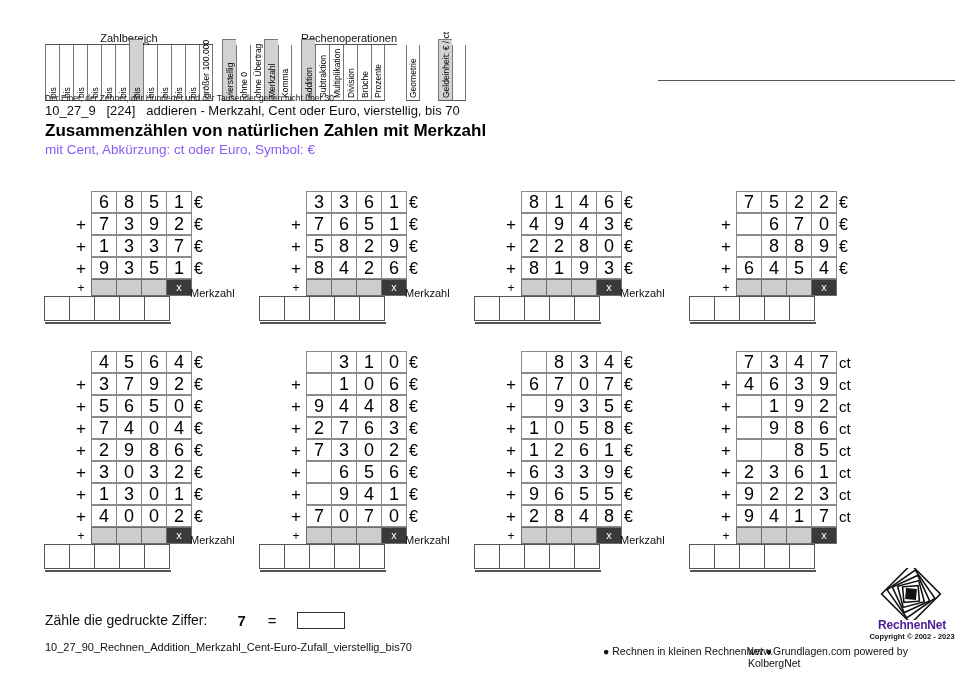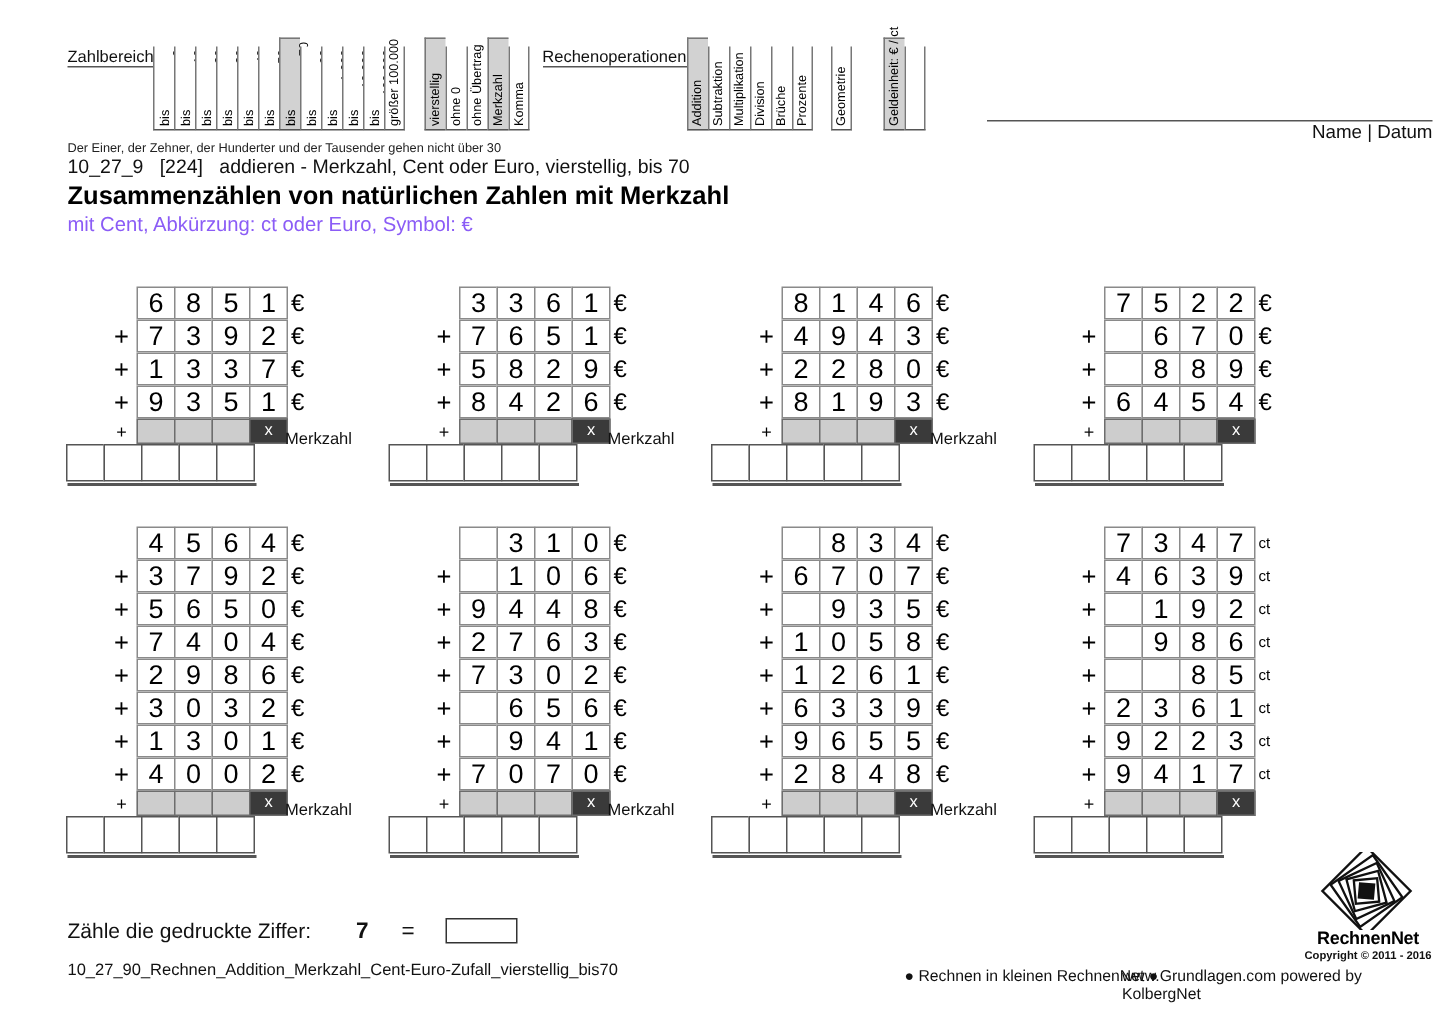--- a/index.html
+++ b/index.html
@@ -10,21 +10,21 @@
     font-family:"Liberation Sans", sans-serif;
     color:#000;
     position:relative;
     overflow:hidden;
   }
 
   
   #header-area { position:absolute; left:0; top:0; width:963px; height:100px; }
 
   .cat-table { position:absolute; left:45px; top:31px; display:flex; align-items:flex-end; }
-  .cat-group { display:flex; }
+  .cat-group { display:flex; flex-direction:column; }
   .cat-group-title {
     font-size:11px; text-align:center; color:#111;
     height:14px; line-height:14px;
     border-bottom:1px solid #555;
     white-space:nowrap;
   }
   .cat-group-title.blank { border-bottom:none; }
   .cat-cols { display:flex; }
   .cat-col {
     width:14px; height:56px;
@@ -102,21 +102,21 @@
     text-align:center;
     font-size:18px; line-height:20px;
     background:#fff;
     color:#000;
   }
   .unit {
     margin-left:2px;
     font-size:16px; line-height:22px;
     color:#000; white-space:nowrap;
   }
-  .unit.ct { font-size:10px; }
+  .unit.ct { font-size:15px; }
 
   
   .prow.merk { height:17px; }
   .prow.merk .op { font-size:12px; line-height:17px; }
   .prow.merk .cell {
     height:17px; background:#cdcdcd;
     border:1px solid #6d6d6d;
   }
   .prow.merk .cell.xcell {
     background:#3a3a3a; color:#ffffff;
@@ -165,21 +165,21 @@
     position:absolute; left:748px; top:645px;
     font-size:10.5px; color:#111;
   }
 
   
   #logo-wrap { position:absolute; left:866px; top:568px; width:92px; height:80px; }
   #logo-mark { position:absolute; left:14px; top:0px; width:62px; height:52px; }
   #logo-name {
     position:absolute; left:0; top:50px; width:92px;
     text-align:center; font-size:12px; font-weight:bold;
-    letter-spacing:-0.2px; color:#000000;
+    letter-spacing:-0.2px; color:#4c1d95;
   }
   #logo-copy {
     position:absolute; left:0; top:64px; width:92px;
     text-align:center; font-size:7.5px; font-weight:bold; color:#111;
   }
 </style>
 </head>
 <body>
 
 <div id="header-area">
@@ -296,21 +296,20 @@
         <div class="cat-group-title blank">&nbsp;</div>
         <div class="cat-cols">
           <div class="cat-col hl">
             <span class="vtxt">Geldeinheit: € / ct</span>
           </div>
           <div class="cat-col last"></div>
         </div>
       </div>
     </div>
   <div id="name-rule"></div>
-  <div id="name-label">Name | Datum</div>
 </div>
 
 <div id="hint-line">Der Einer, der Zehner, der Hunderter und der Tausender gehen nicht über 30</div>
 <div id="code-line">10_27_9   [224]   addieren - Merkzahl, Cent oder Euro, vierstellig, bis 70</div>
 <div id="main-title">Zusammenzählen von natürlichen Zahlen mit Merkzahl</div>
 <div id="sub-title">mit Cent, Abkürzung: ct oder Euro, Symbol: €</div>
 
 <div id="problems">
     <div class="problem" style="left: 45px; top: 192px;">
       <div class="prob-inner">
@@ -872,14 +871,14 @@
     <g transform="translate(50,50) rotate(45)" stroke="#111" stroke-width="3" fill="none">
       <rect x="-40" y="-40" width="80" height="80"></rect>
       <rect x="-33" y="-33" width="66" height="66" transform="rotate(10)"></rect>
       <rect x="-27" y="-27" width="54" height="54" transform="rotate(20)"></rect>
       <rect x="-21" y="-21" width="42" height="42" transform="rotate(30)"></rect>
       <rect x="-15" y="-15" width="30" height="30" transform="rotate(40)"></rect>
       <rect x="-9" y="-9" width="18" height="18" transform="rotate(50)" fill="#111"></rect>
     </g>
   </svg>
   <div id="logo-name">RechnenNet</div>
-  <div id="logo-copy">Copyright © 2011 - 2016</div>
+  <div id="logo-copy">Copyright © 2002 - 2023</div>
 </div>
 
 </body></html>

